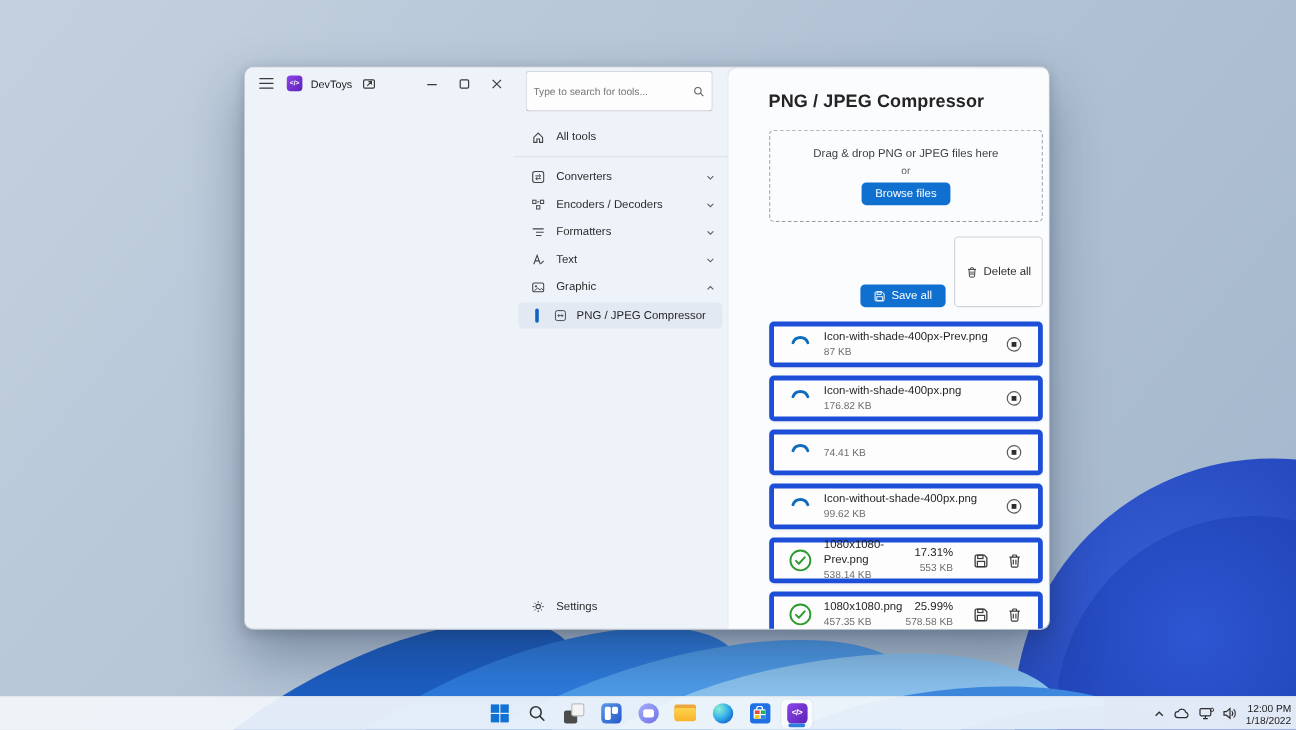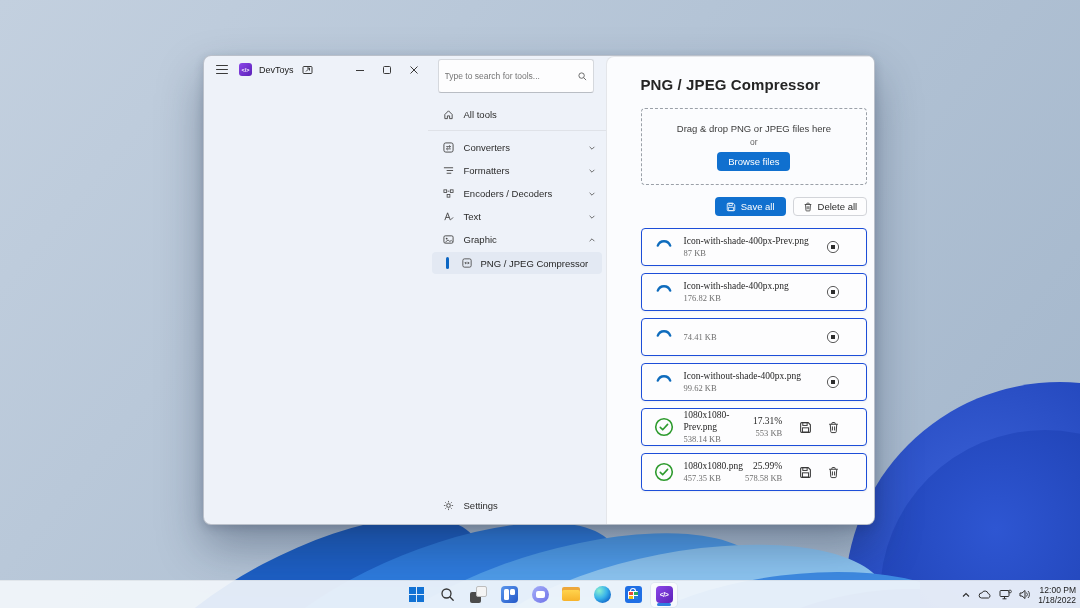--- a/index.html
+++ b/index.html
@@ -89,28 +89,28 @@
 
   
   .content { flex:1; background:#fbfcfe; border-top-left-radius:8px; border-top:1px solid #e4e6ea; border-left:1px solid #e4e6ea;
     position:relative; padding:17px 28px 0 34px; min-width:0; }
   .content h1 { font-size:15px; font-weight:600; color:#242424; letter-spacing:0.1px; margin:2px 0 15px 0; }
   .dropzone { height:77px; border:1px dashed #9aa0a8; border-radius:4px; display:flex; flex-direction:column;
     align-items:center; justify-content:center; gap:3px; cursor:pointer; }
   .dz-line1 { font-size:9.5px; color:#3c3c3c; }
   .dz-or { font-size:8.5px; color:#5f5f5f; }
   .btn-accent { background:#1070cf; color:#fff; border:none; border-radius:4px; font-size:9.5px; font-family:inherit;
-    padding:4px 11px; cursor:pointer; display:flex; align-items:center; gap:5px; }
+    padding:4px 11px; cursor:pointer; display:flex; align-items:center; gap:5px;margin-top:40px; }
   .dropzone .btn-accent { margin-top:2px; }
   .action-row { display:flex; justify-content:flex-end; gap:7px; margin:12px 0; }
   .btn-outline { background:#fdfdfe; color:#2b2b2b; border:1px solid #d2d4d9; border-radius:4px; font-size:9.5px; font-family:inherit;
     padding:3px 9px; cursor:pointer; display:flex; align-items:center; gap:5px; }
   .file-list { display:flex; flex-direction:column; gap:7px; }
-  .file-row { height:38px; background:#fdfdfe; border:1px solid #1d4ed8; border-radius:4px;
-    box-shadow:0 1px 2px rgba(0,0,0,0.05); display:flex; align-items:center; padding:0 24px 0 12px; gap:10px;font-family:Liberation Serif, serif; }
+  .file-row { height:38px; background:#fdfdfe; border:4px solid #1d4ed8; border-radius:4px;
+    box-shadow:0 1px 2px rgba(0,0,0,0.05); display:flex; align-items:center; padding:0 11px 0 12px; gap:10px; }
   .status-icon { width:20px; height:20px; flex:0 0 20px; }
   .file-meta { flex:1; min-width:0; }
   .file-name { font-size:9.5px; color:#1f1f1f; line-height:12px; }
   .file-size, .file-newsize { font-size:8.5px; color:#6e6e6e; line-height:12px; }
   .result-meta { text-align:right; margin-right:4px; }
   .file-percent { font-size:9.5px; color:#1f1f1f; line-height:12px; }
   .icon-btn { background:none; border:none; width:18px; height:18px; display:flex; align-items:center; justify-content:center;
     color:#3a3a3a; cursor:pointer; padding:0; }
   .v-scrollbar { position:absolute; right:4px; top:4px; width:3px; height:198px; border-radius:2px; background:#a9a9ad; cursor:grab; }
 
@@ -194,41 +194,41 @@
           </span>
           <span class="lbl">Converters</span>
           <svg class="chev" viewBox="0 0 10 10">
               <path d="M2 3.5 L5 6.5 L8 3.5" fill="none" stroke="#5a5a5a" stroke-width="1.1"></path>
             </svg>
         </button>
 
         <button class="nav-item">
           <span class="glyph">
             <svg width="11" height="11" viewBox="0 0 12 12">
-                <line x1="1" y1="3" x2="11" y2="3" stroke="#454545" stroke-width="1"></line>
-                <line x1="4" y1="6" x2="11" y2="6" stroke="#454545" stroke-width="1"></line>
-                <line x1="4" y1="9" x2="9" y2="9" stroke="#454545" stroke-width="1"></line>
-              </svg>
-          </span>
-          <span class="lbl">Formatters</span>
-          <svg class="chev" viewBox="0 0 10 10">
-              <path d="M2 3.5 L5 6.5 L8 3.5" fill="none" stroke="#5a5a5a" stroke-width="1.1"></path>
-            </svg>
-        </button>
-
-        <button class="nav-item">
-          <span class="glyph">
-            <svg width="11" height="11" viewBox="0 0 12 12">
                 <rect x="1" y="2" width="3" height="3" fill="none" stroke="#454545" stroke-width="0.9"></rect>
                 <rect x="8" y="2" width="3" height="3" fill="none" stroke="#454545" stroke-width="0.9"></rect>
                 <rect x="4.5" y="7" width="3" height="3" fill="none" stroke="#454545" stroke-width="0.9"></rect>
                 <line x1="5" y1="3.5" x2="7" y2="3.5" stroke="#454545" stroke-width="0.9"></line>
               </svg>
           </span>
           <span class="lbl">Encoders / Decoders</span>
+          <svg class="chev" viewBox="0 0 10 10">
+              <path d="M2 3.5 L5 6.5 L8 3.5" fill="none" stroke="#5a5a5a" stroke-width="1.1"></path>
+            </svg>
+        </button>
+
+        <button class="nav-item">
+          <span class="glyph">
+            <svg width="11" height="11" viewBox="0 0 12 12">
+                <line x1="1" y1="3" x2="11" y2="3" stroke="#454545" stroke-width="1"></line>
+                <line x1="4" y1="6" x2="11" y2="6" stroke="#454545" stroke-width="1"></line>
+                <line x1="4" y1="9" x2="9" y2="9" stroke="#454545" stroke-width="1"></line>
+              </svg>
+          </span>
+          <span class="lbl">Formatters</span>
           <svg class="chev" viewBox="0 0 10 10">
               <path d="M2 3.5 L5 6.5 L8 3.5" fill="none" stroke="#5a5a5a" stroke-width="1.1"></path>
             </svg>
         </button>
 
 
         <button class="nav-item">
           <span class="glyph">
             <svg width="11" height="11" viewBox="0 0 12 12">
                 <path d="M2 10 L5 2 L8 10 M3.2 7 H6.8" fill="none" stroke="#454545" stroke-width="1"></path>

